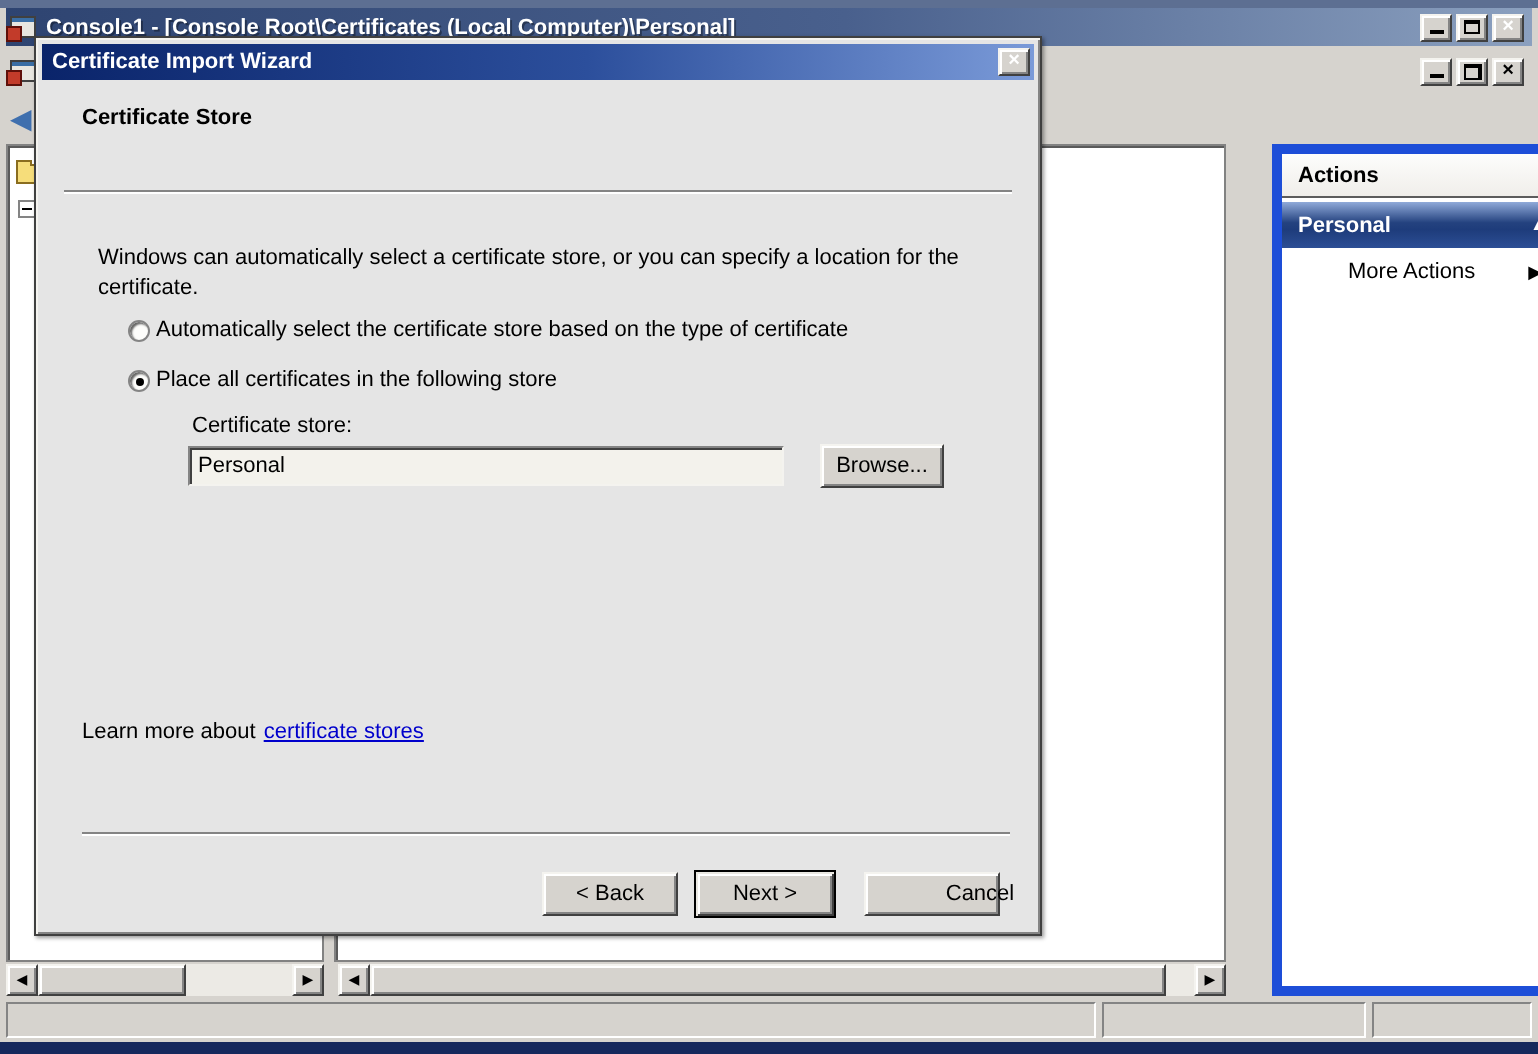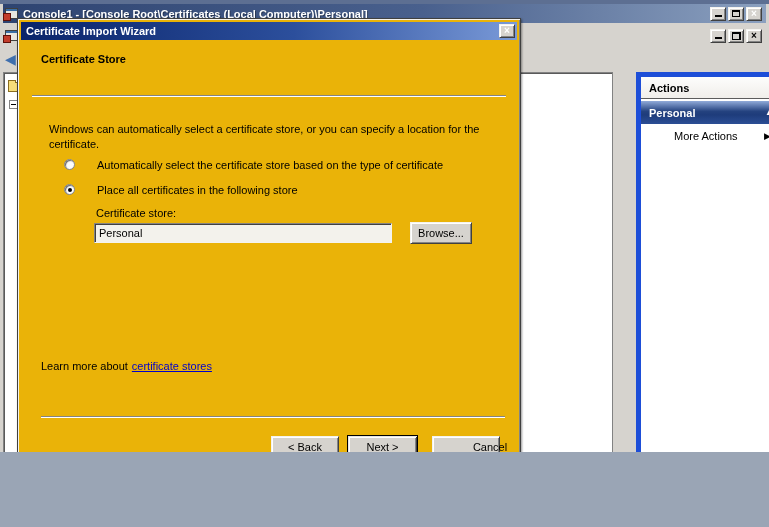--- a/index.html
+++ b/index.html
@@ -1,18 +1,18 @@
 <!DOCTYPE html>
 <html><head>
 <meta charset="utf-8">
 <style>
   * { margin:0; padding:0; box-sizing:border-box; }
   html,body { background:#9aa5b5; }
   #screen {
-    position:relative; width:769px; height:452px; overflow:hidden;
+    position:relative; width:769px; height:527px; overflow:hidden;
     background:#d6d3ce; font-family:"Liberation Sans",sans-serif; font-size:11px; color:#000;
   }
   .strip-top { position:absolute; left:0; top:0; width:769px; height:4px; background:#5d6f92; }
   .strip-bottom { position:absolute; left:0; top:521px; width:769px; height:6px; background:#15285c; }
 
   
   .main-titlebar {
     position:absolute; left:3px; top:4px; right:3px; height:19px;
     background:linear-gradient(90deg,#2e4471 0%, #49608d 55%, #8ba0bf 100%);
     display:flex; align-items:center; padding:0 2px; color:#fff; font-weight:bold;
@@ -89,36 +89,36 @@
 
   .status-bar { position:absolute; left:3px; top:501px; right:3px; height:18px; display:flex; gap:3px; }
   .status-cell { border:1px solid; border-color:#848484 #fff #fff #848484; background:#d6d3ce; }
   .status-cell.main { flex:1; }
   .status-cell.mid { width:132px; }
   .status-cell.small { width:80px; }
 
   
   .wizard {
     position:absolute; left:17px; top:18px; width:504px; height:450px;
-    background:#eab308; z-index:10;
+    background:#e5e5e5; z-index:10;
     border:1px solid #404040;
     box-shadow:inset 1px 1px 0 #f4f3ef, inset -1px -1px 0 #848484, 1px 1px 2px rgba(0,0,0,.4);
   }
   .wizard-titlebar {
     position:absolute; left:3px; top:3px; right:3px; height:18px;
     background:linear-gradient(90deg,#0a246a 0%, #2c4f9c 55%, #7a9ad8 100%);
     color:#fff; font-weight:bold; display:flex; align-items:center; padding:0 2px 0 5px;
   }
   .wizard-titlebar .winbtn { margin-left:auto; }
   .wiz-header-title { position:absolute; left:23px; top:34px; font-weight:bold; }
   .wiz-header-sub { position:absolute; left:46px; top:52px; }
   .groove { position:absolute; height:2px; border-top:1px solid #848484; border-bottom:1px solid #fff; }
   .wiz-divider { left:14px; right:14px; top:76px; }
   .wiz-intro { position:absolute; left:31px; top:103px; width:458px; line-height:15px; }
-  .radio-row { position:absolute; left:46px; display:flex; gap:22px; cursor:default; }
+  .radio-row { position:absolute; left:46px; display:flex; align-items:center; gap:3px; cursor:default; }
   .radio-row.auto { top:140px; }
   .radio-row.place { top:165px; }
   .radio-circle {
     width:11px; height:11px; border-radius:50%; background:#fdfdfb; position:relative; flex:0 0 auto;
     border:1px solid #848484; box-shadow:inset 1px 1px 1px rgba(64,64,64,.8);
   }
   .radio-circle.selected::after { content:""; position:absolute; left:3px; top:3px; width:4px; height:4px; background:#000; border-radius:50%; }
   .store-label { position:absolute; left:78px; top:188px; }
   .store-input {
     position:absolute; left:76px; top:204px; width:298px; height:20px;

